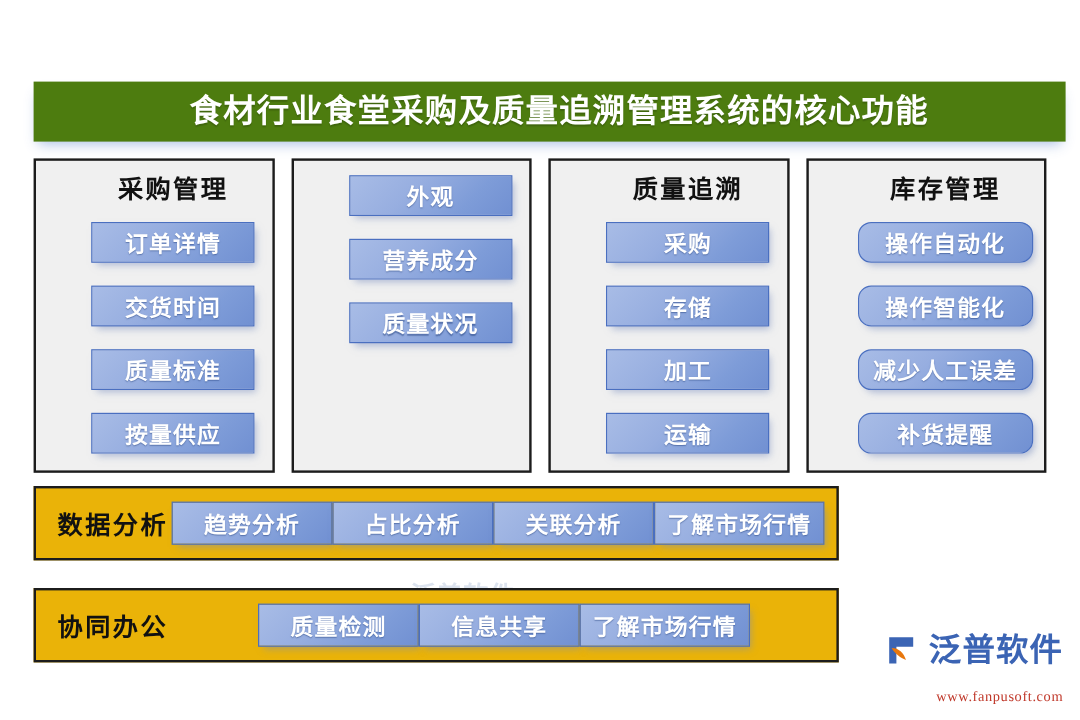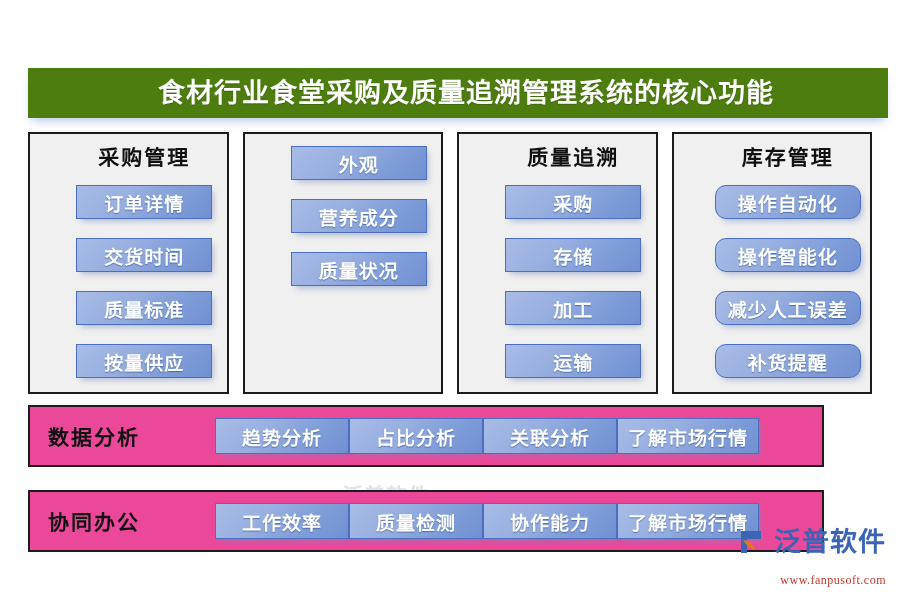--- a/index.html
+++ b/index.html
@@ -108,23 +108,23 @@
   }
   .col-card.wide .col-btns .pill {
     width: 146px;
     border-radius: 11px;
   }
 
   
   .row-card {
     position: absolute;
     left: 28px;
-    width: 796px;
+    width: 671px;
     height: 62px;
-    background: #ec4899;
+    background: #eab308;
     border: 2px solid #1c1c1c;
     box-sizing: border-box;
     display: flex;
     align-items: center;
     justify-content: flex-end;
   }
   .row-card.data-row  { top: 405px; }
   .row-card.office-row{ top: 490px; }
 
   .row-label {
@@ -300,23 +300,22 @@
       <div class="pill">趋势分析</div>
       <div class="pill">占比分析</div>
       <div class="pill">关联分析</div>
       <div class="pill extra">了解市场行情</div>
     </div>
   </div>
 
   <div class="row-card office-row">
     <div class="row-label">协同办公</div>
     <div class="row-btns">
-      <div class="pill">工作效率</div>
       <div class="pill">质量检测</div>
-      <div class="pill">协作能力</div>
+      <div class="pill">信息共享</div>
       <div class="pill extra">了解市场行情</div>
     </div>
   </div>
 
   <div class="logo-corner">
     <div class="logo-row">
       <span class="logo-mark">
         <svg width="30" height="30" viewBox="0 0 30 30" aria-hidden="true">
           <path d="M4 4 L4 26 L10 26 L10 12 L24 12 L24 4 Z" fill="#3b64b4"></path>
           <path d="M6 13 C12 13 16 17 18 23 C13 21 9 18 6 13 Z" fill="#e8770d"></path>

